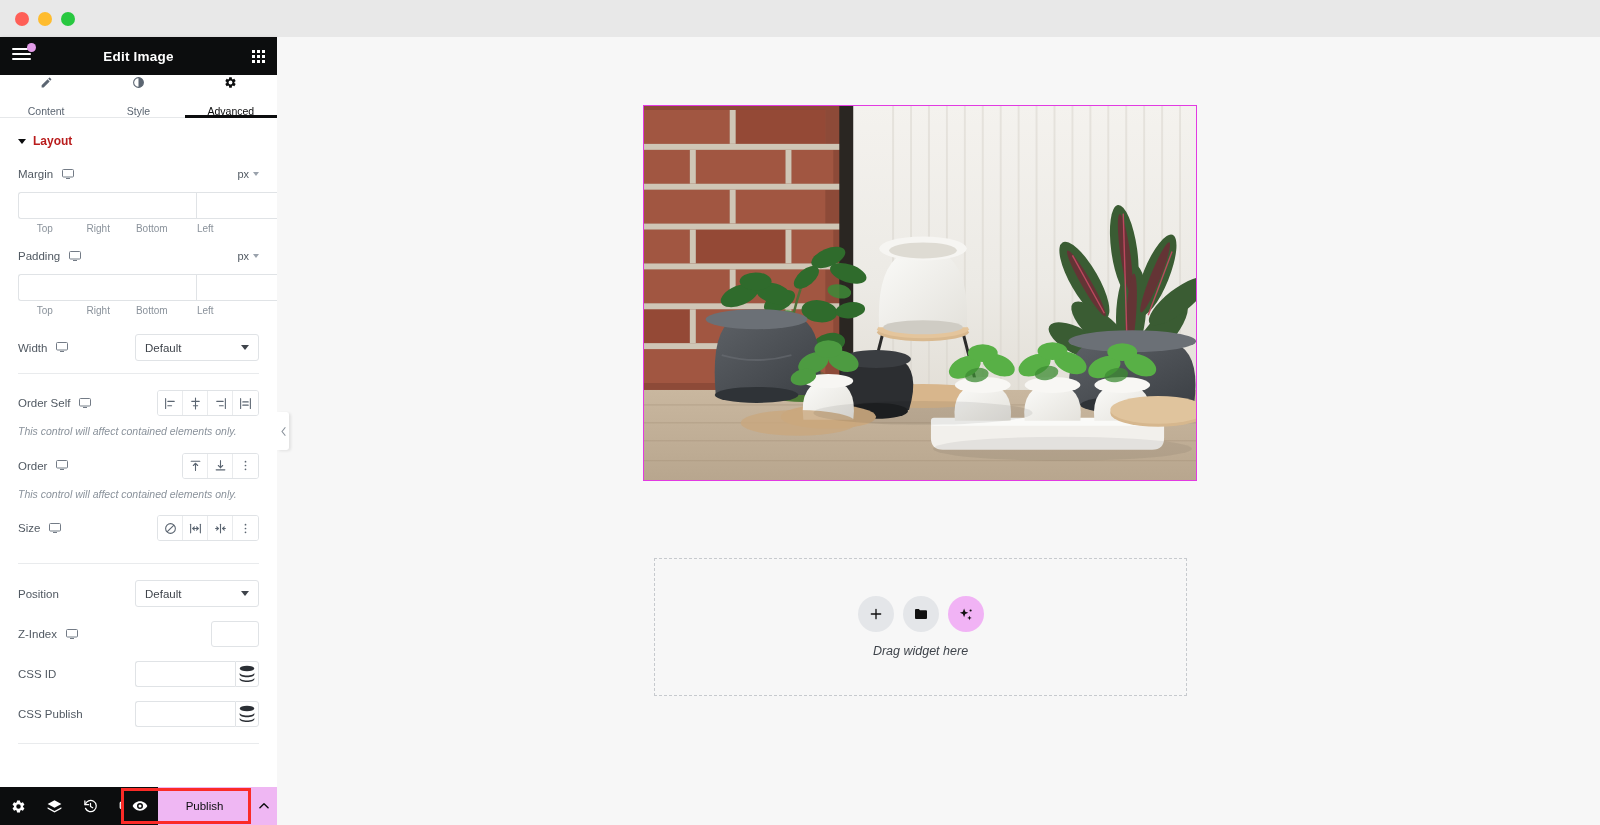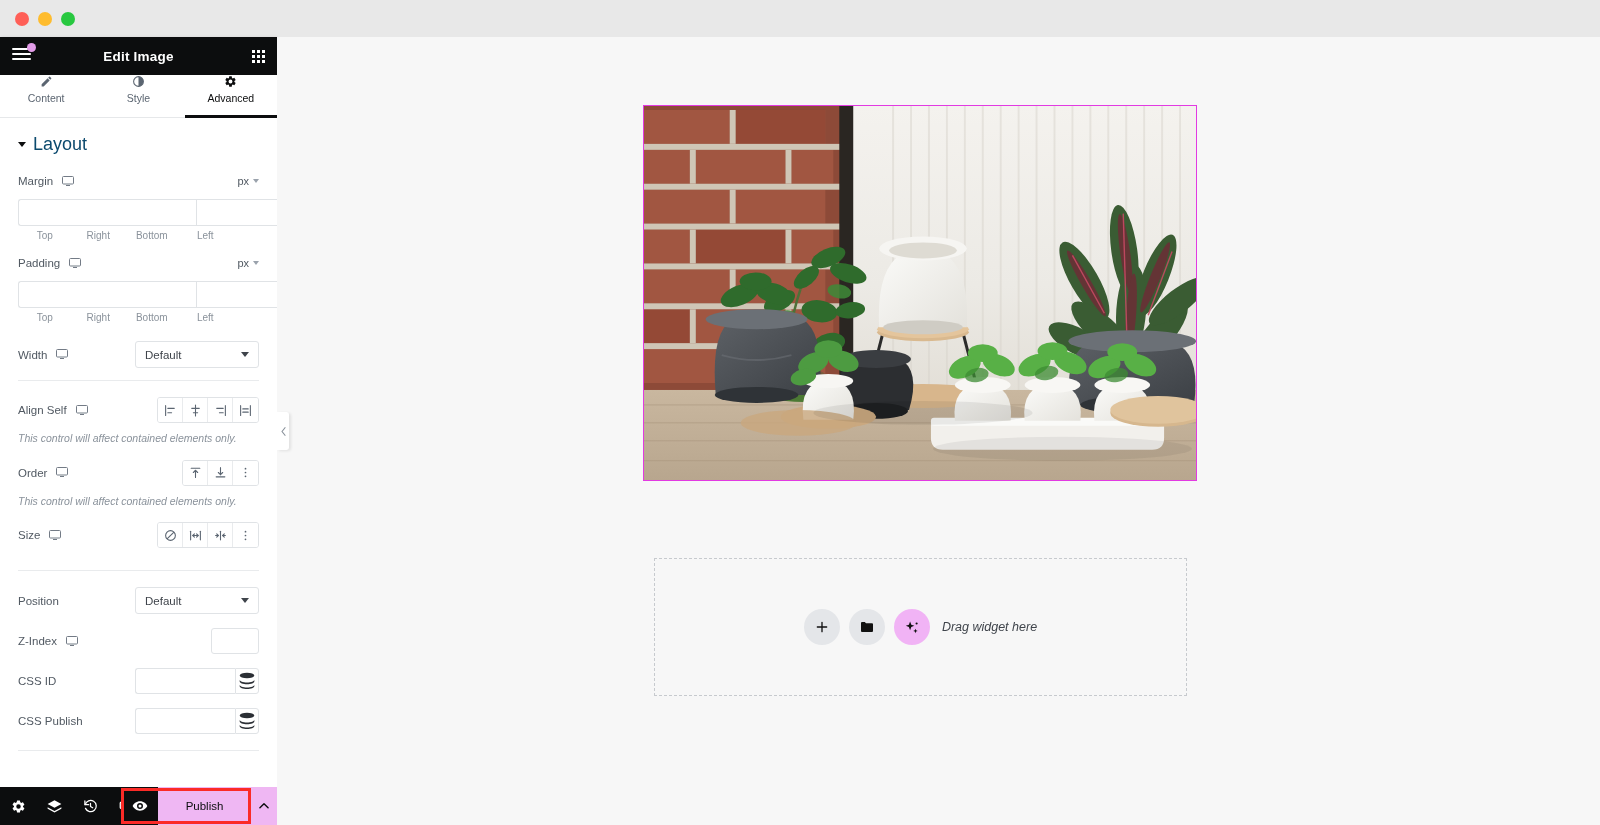--- a/index.html
+++ b/index.html
@@ -68,37 +68,37 @@
     grid-template-rows: repeat(3,3px); gap: 2px; cursor: pointer; z-index:2; }
   #apps-grid span { width: 3px; height: 3px; background: #fff; }
 
   
   #panel-tabs {
     height: 43px; display: flex; border-bottom: 1px solid #e6e8ea;
     background: #fff; flex: 0 0 43px;
   }
   .ptab {
     flex: 1; display: flex; flex-direction: column;
-    align-items: center; justify-content: flex-start;
-    gap: 4px; cursor: pointer; position: relative;
+    align-items: center; justify-content: flex-end;
+    gap: 16px; cursor: pointer; position: relative;
     color: #5b6571; font-size: 10.5px;
   }
   .ptab svg { width: 13px; height: 13px; display:block; }
   .ptab.active { color: #0c0d0e; }
   .ptab.active::after {
     content:''; position:absolute; left:0; right:0; bottom:-1px;
     height: 3px; background:#0c0d0e;
   }
 
   
   #panel-body { flex: 1 1 auto; overflow-y: auto; background:#fff; padding-bottom: 4px;}
   #panel-body::-webkit-scrollbar { width: 0px; }
 
   .section-title {
-    font-size: 18px; font-weight: normal; color: #0c4a6e;
+    font-size: 12px; font-weight: bold; color: #b91c1c;
     padding: 16px 18px 14px 18px;
     display:flex; align-items:center; gap:7px; cursor:pointer;
   }
   .caret-down {
     width:0;height:0;border-left:4px solid transparent;border-right:4px solid transparent;
     border-top:5px solid #0c0d0e;
   }
 
   .ctl-row {
     display:flex; align-items:center; justify-content:space-between;
@@ -233,21 +233,21 @@
     width: 554px; height: 376px;
     border: 1px solid #e23ae2;
     overflow: hidden;
   }
   #plant-photo { position:absolute; inset:0; }
 
   #drop-zone {
     position:absolute; left: 377px; top: 521px;
     width: 533px; height: 138px;
     border: 1px dashed #c7cace;
-    display:flex; flex-direction:row; align-items:center; justify-content:center;
+    display:flex; flex-direction:column; align-items:center; justify-content:center;
     gap: 12px;
   }
   #dz-buttons { display:flex; gap: 9px; }
   .dz-btn {
     width: 36px; height: 36px; border-radius:50%;
     display:flex;align-items:center;justify-content:center; cursor:pointer;
     background:#e4e6e9;
   }
   .dz-btn.ai { background:#f1b3f5; }
   .dz-label { font-size: 12.5px; color:#3f444b; font-style: italic; }
@@ -394,21 +394,21 @@
         <span class="select-box">
           <span>Default</span>
           <span class="select-caret"></span>
         </span>
       </div>
 
       <div class="divider"></div>
 
       <div class="ctl-row">
         <span class="ctl-label">
-          <span>Align Self</span>
+          <span>Order Self</span>
           <span class="device-icon">
             <svg viewBox="0 0 24 20" fill="none" stroke="#5b6571" stroke-width="2">
                 <rect x="1" y="1" width="22" height="15" rx="2"></rect>
                 <path d="M8 19h8"></path>
               </svg>
           </span>
         </span>
         <span class="choices">
           <span class="ch">
             <svg viewBox="0 0 24 24" fill="none" stroke="#5b6571" stroke-width="2" stroke-linecap="round">

